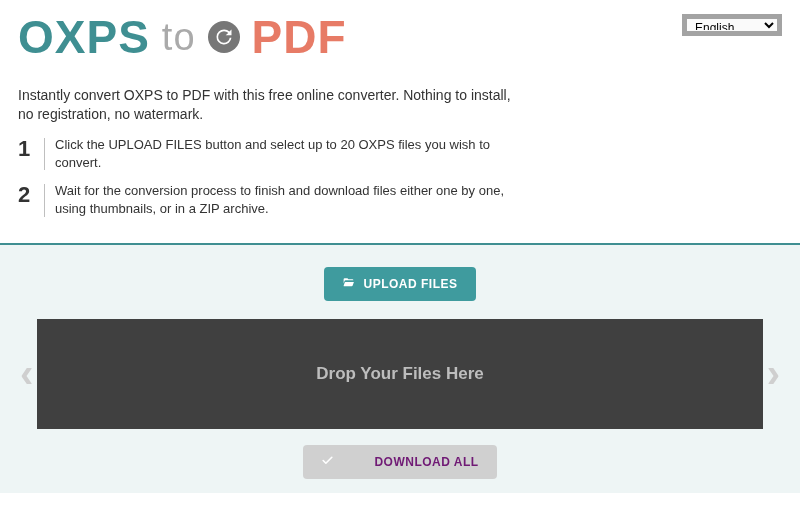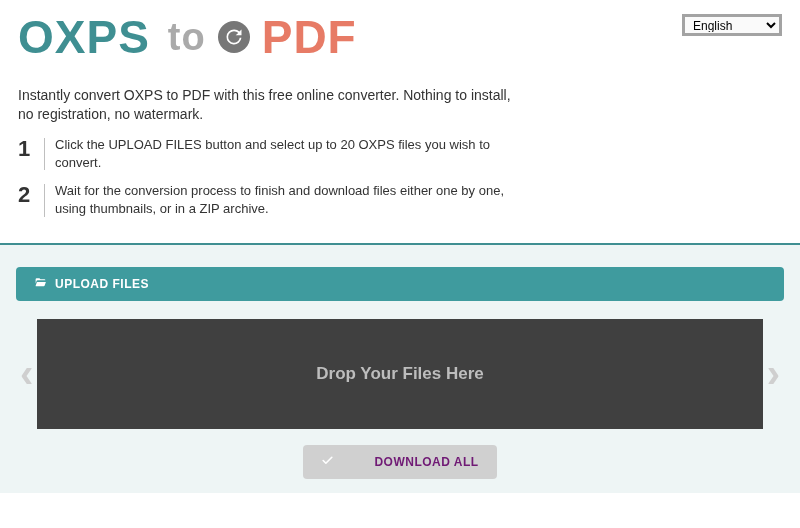--- a/index.html
+++ b/index.html
@@ -1,34 +1,34 @@
 <!DOCTYPE html>
 <html><head>
 <meta charset="utf-8">
 <style>
   * { box-sizing: border-box; margin: 0; padding: 0; }
   html, body { width: 800px; height: 528px; font-family: Arial, Helvetica, sans-serif; color: #333; background: #fff; }
   .wrap { padding: 14px 18px 0 18px; }
   .top-row { display: flex; justify-content: space-between; align-items: flex-start; }
   .logo { display: flex; align-items: center; gap: 12px; font-weight: 800; font-size: 46px; letter-spacing: 1px; line-height: 1; }
   .logo .oxps { color: #3f8f92; }
-  .logo .to-word { color: #aaa; font-weight: 700; font-size: 38px; letter-spacing: 1px; margin-left: 6px; }
+  .logo .to-word { color: #aaa; font-weight: 400; font-size: 38px; letter-spacing: 1px; }
   .logo .pdf { color: #e77b66; }
   .to-icon { width: 32px; height: 32px; border-radius: 50%; background: #777; display: inline-flex; align-items: center; justify-content: center; }
   .to-icon svg { width: 20px; height: 20px; fill: #fff; }
-  .lang-select { width: 100px; height: 22px; font-size: 12px; padding: 1px 4px; border: 3px solid #a3a3a3; background: #fafafa; }
+  .lang-select { width: 100px; height: 22px; font-size: 12px; padding: 1px 4px; border: 5px solid #a3a3a3; background: #fafafa; }
   .desc { margin-top: 26px; font-size: 14px; color: #333; max-width: 500px; line-height: 1.35; }
   .steps { margin-top: 12px; }
   .step { display: flex; align-items: flex-start; margin-bottom: 10px; }
   .step-num { font-size: 22px; font-weight: 700; color: #333; width: 18px; }
   .step-sep { width: 1px; background: #bfbfbf; align-self: stretch; margin: 2px 10px 2px 8px; }
   .step-text { font-size: 13px; color: #333; max-width: 470px; line-height: 1.4; }
   .divider { height: 2px; background: #3f8f92; margin-top: 24px; }
   .dropzone-area { background: #eef5f5; padding: 22px 16px 14px 16px; margin-top: 0; }
-  .btn-row { display: flex; justify-content: center; gap: 12px; flex-direction: column; }
+  .btn-row { display: flex; justify-content: center; gap: 12px; }
   .btn { display: inline-flex; align-items: center; gap: 8px; padding: 9px 18px; border-radius: 4px; font-size: 12px; font-weight: 700; letter-spacing: 0.5px; border: none; cursor: pointer; color: #fff; }
   .btn.upload { background: #3f9b9e; }
   .btn.clear { background: #f4cdc3; color: #fff; }
   .btn.download { background: #d0d0d0; color: #701a75; cursor: default; gap: 40px; }
   .btn svg { width: 13px; height: 13px; fill: #fff; }
   .drop-wrap { position: relative; margin-top: 18px; display: flex; align-items: center; }
   .nav-arrow { color: #cfcfcf; font-size: 40px; font-weight: 700; padding: 0 4px; user-select: none; cursor: pointer; }
   .drop-box { flex: 1; height: 110px; background: #404040; display: flex; align-items: center; justify-content: center; }
   .drop-text { color: #bdbdbd; font-size: 17px; font-weight: 700; }
   .dl-row { display: flex; justify-content: center; margin-top: 16px; }

